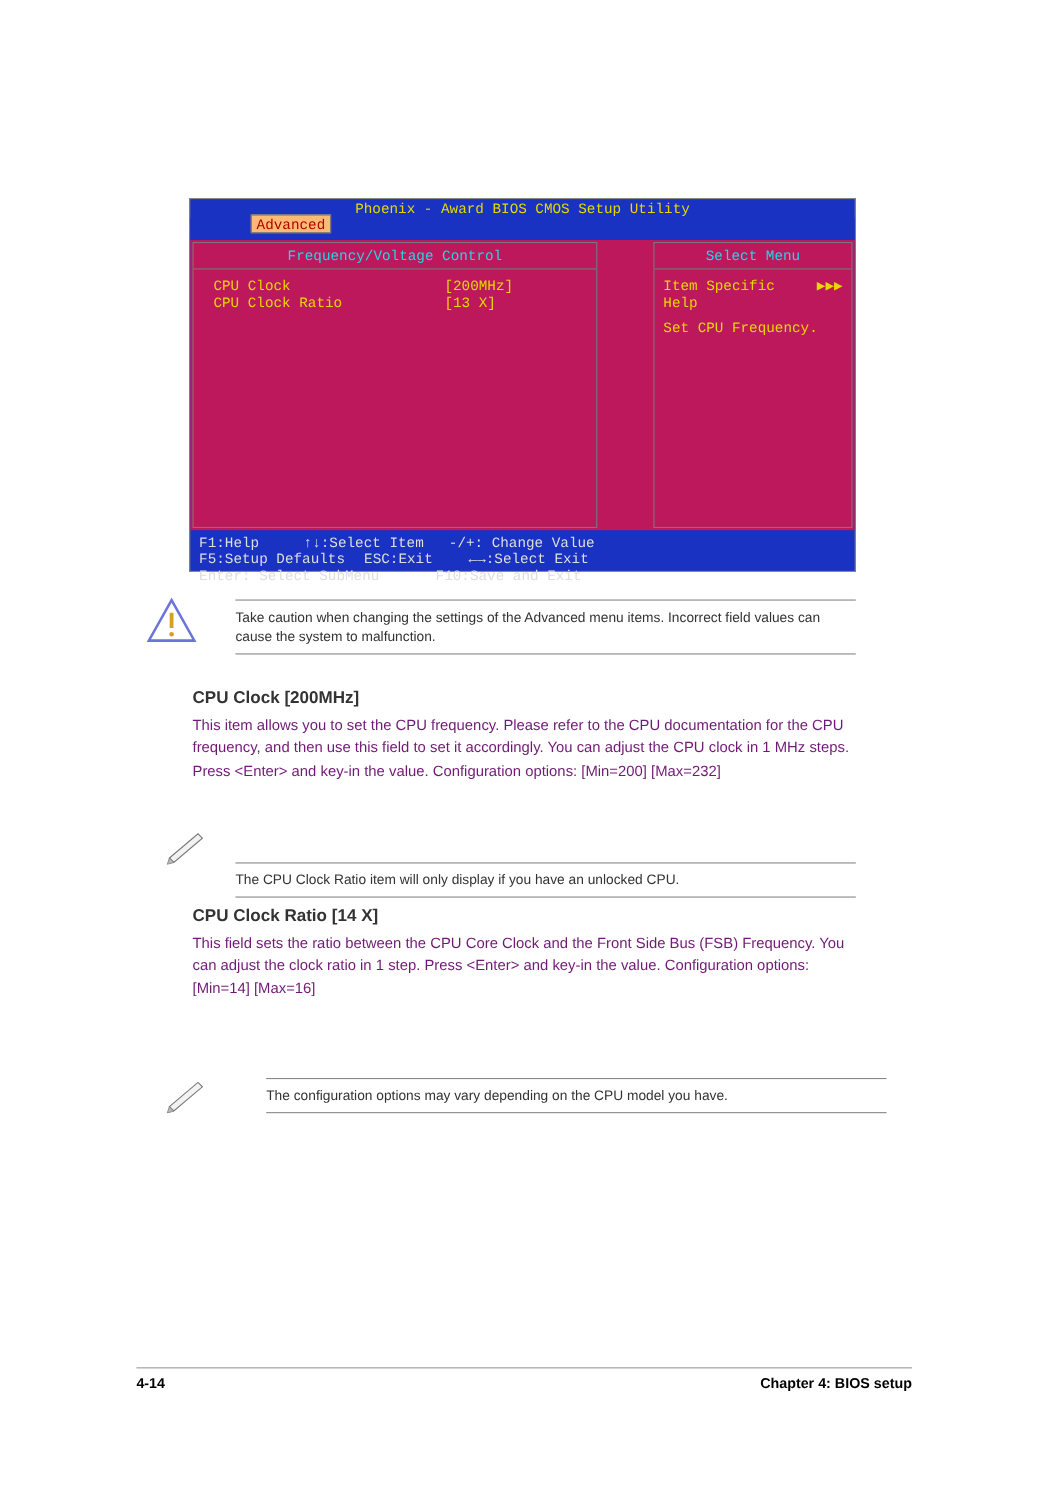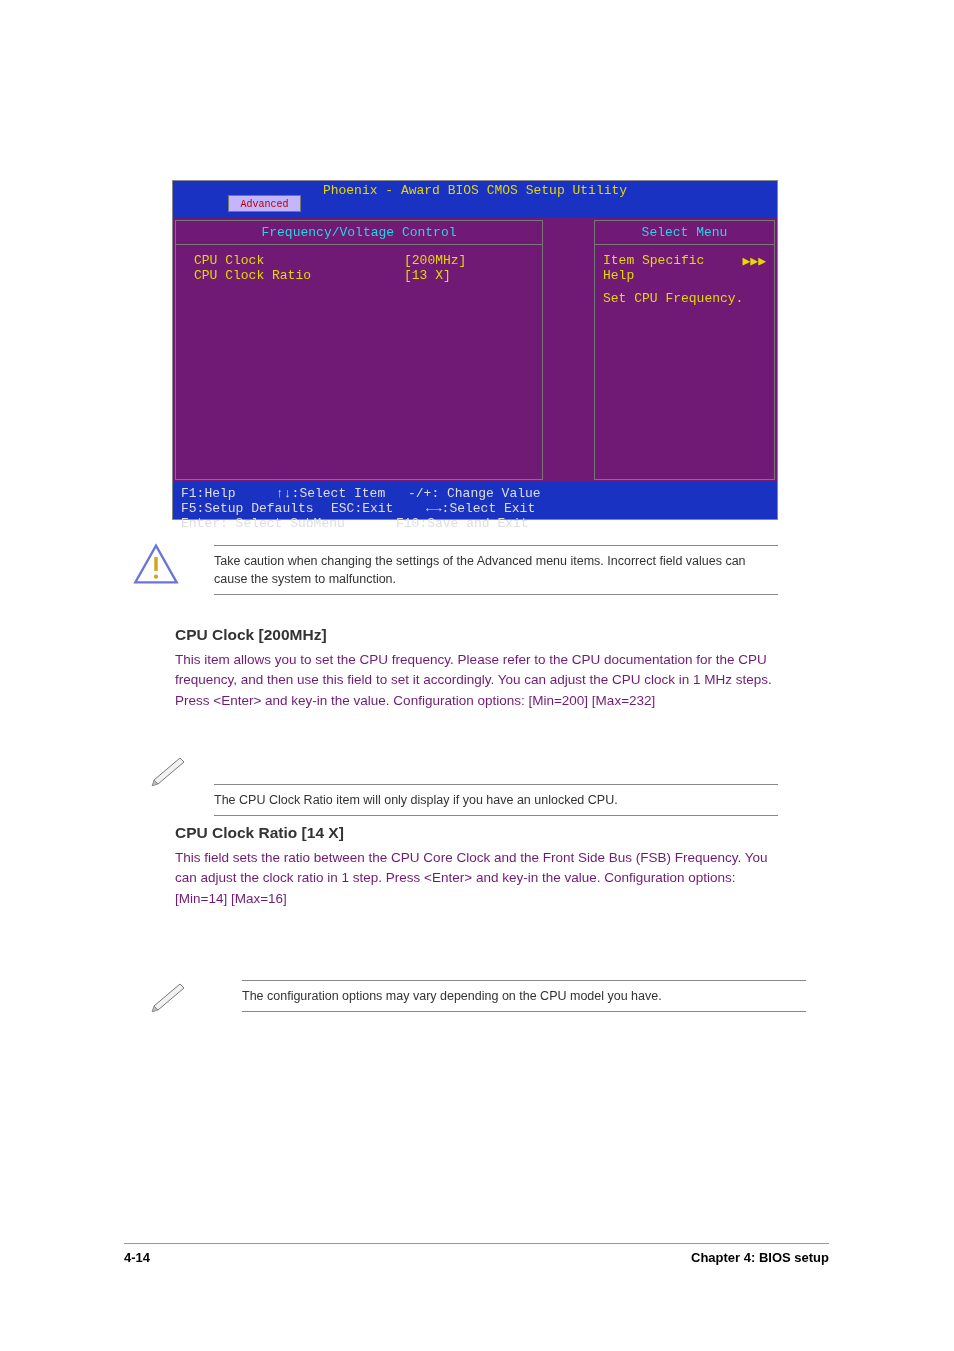--- a/index.html
+++ b/index.html
@@ -30,32 +30,32 @@
     position: relative;
     height: 20px;
     background: #1932c1;
   }
   .tab-adv {
     position: absolute;
     left: 55px;
     top: -3px;
     width: 73px;
     height: 17px;
-    background: #c4b5fd;
+    background: #fdba74;
     color: #b00000;
     font-family: "Courier New", monospace;
-    font-size: 10px;
+    font-size: 13px;
     text-align: center;
     line-height: 17px;
     border: 1px solid #777;
   }
   .bios-main {
     display: flex;
     height: 264px;
-    background: #701a75;
+    background: #be185d;
     gap: 47px;
   }
   .left-pane {
     width: 390px;
     border: 1px solid #777;
     margin: 2px;
   }
   .left-head {
     color: #25d6e6;
     font-family: "Courier New", monospace;

